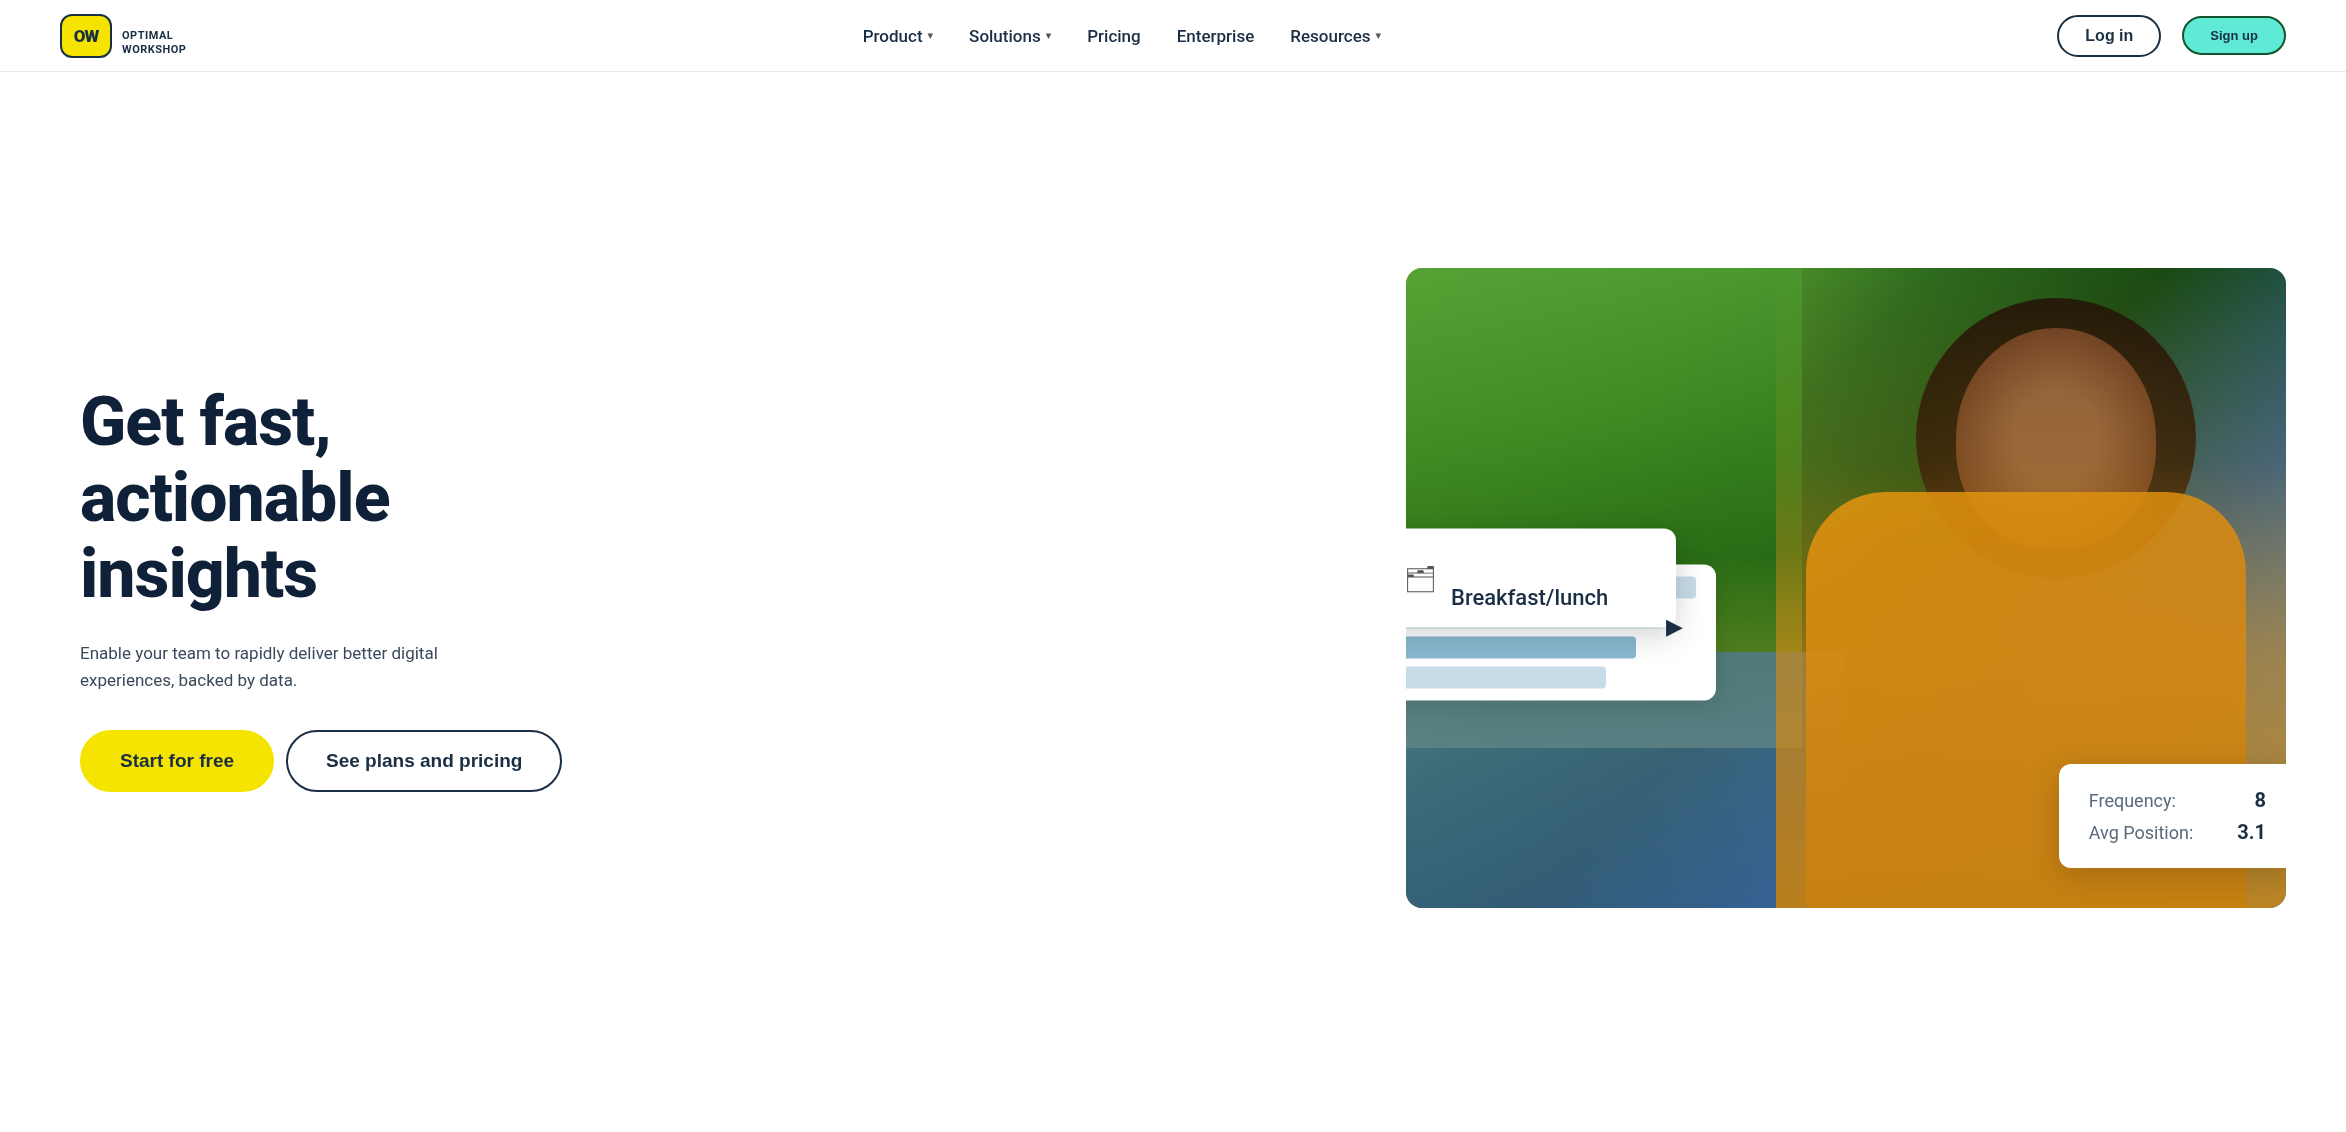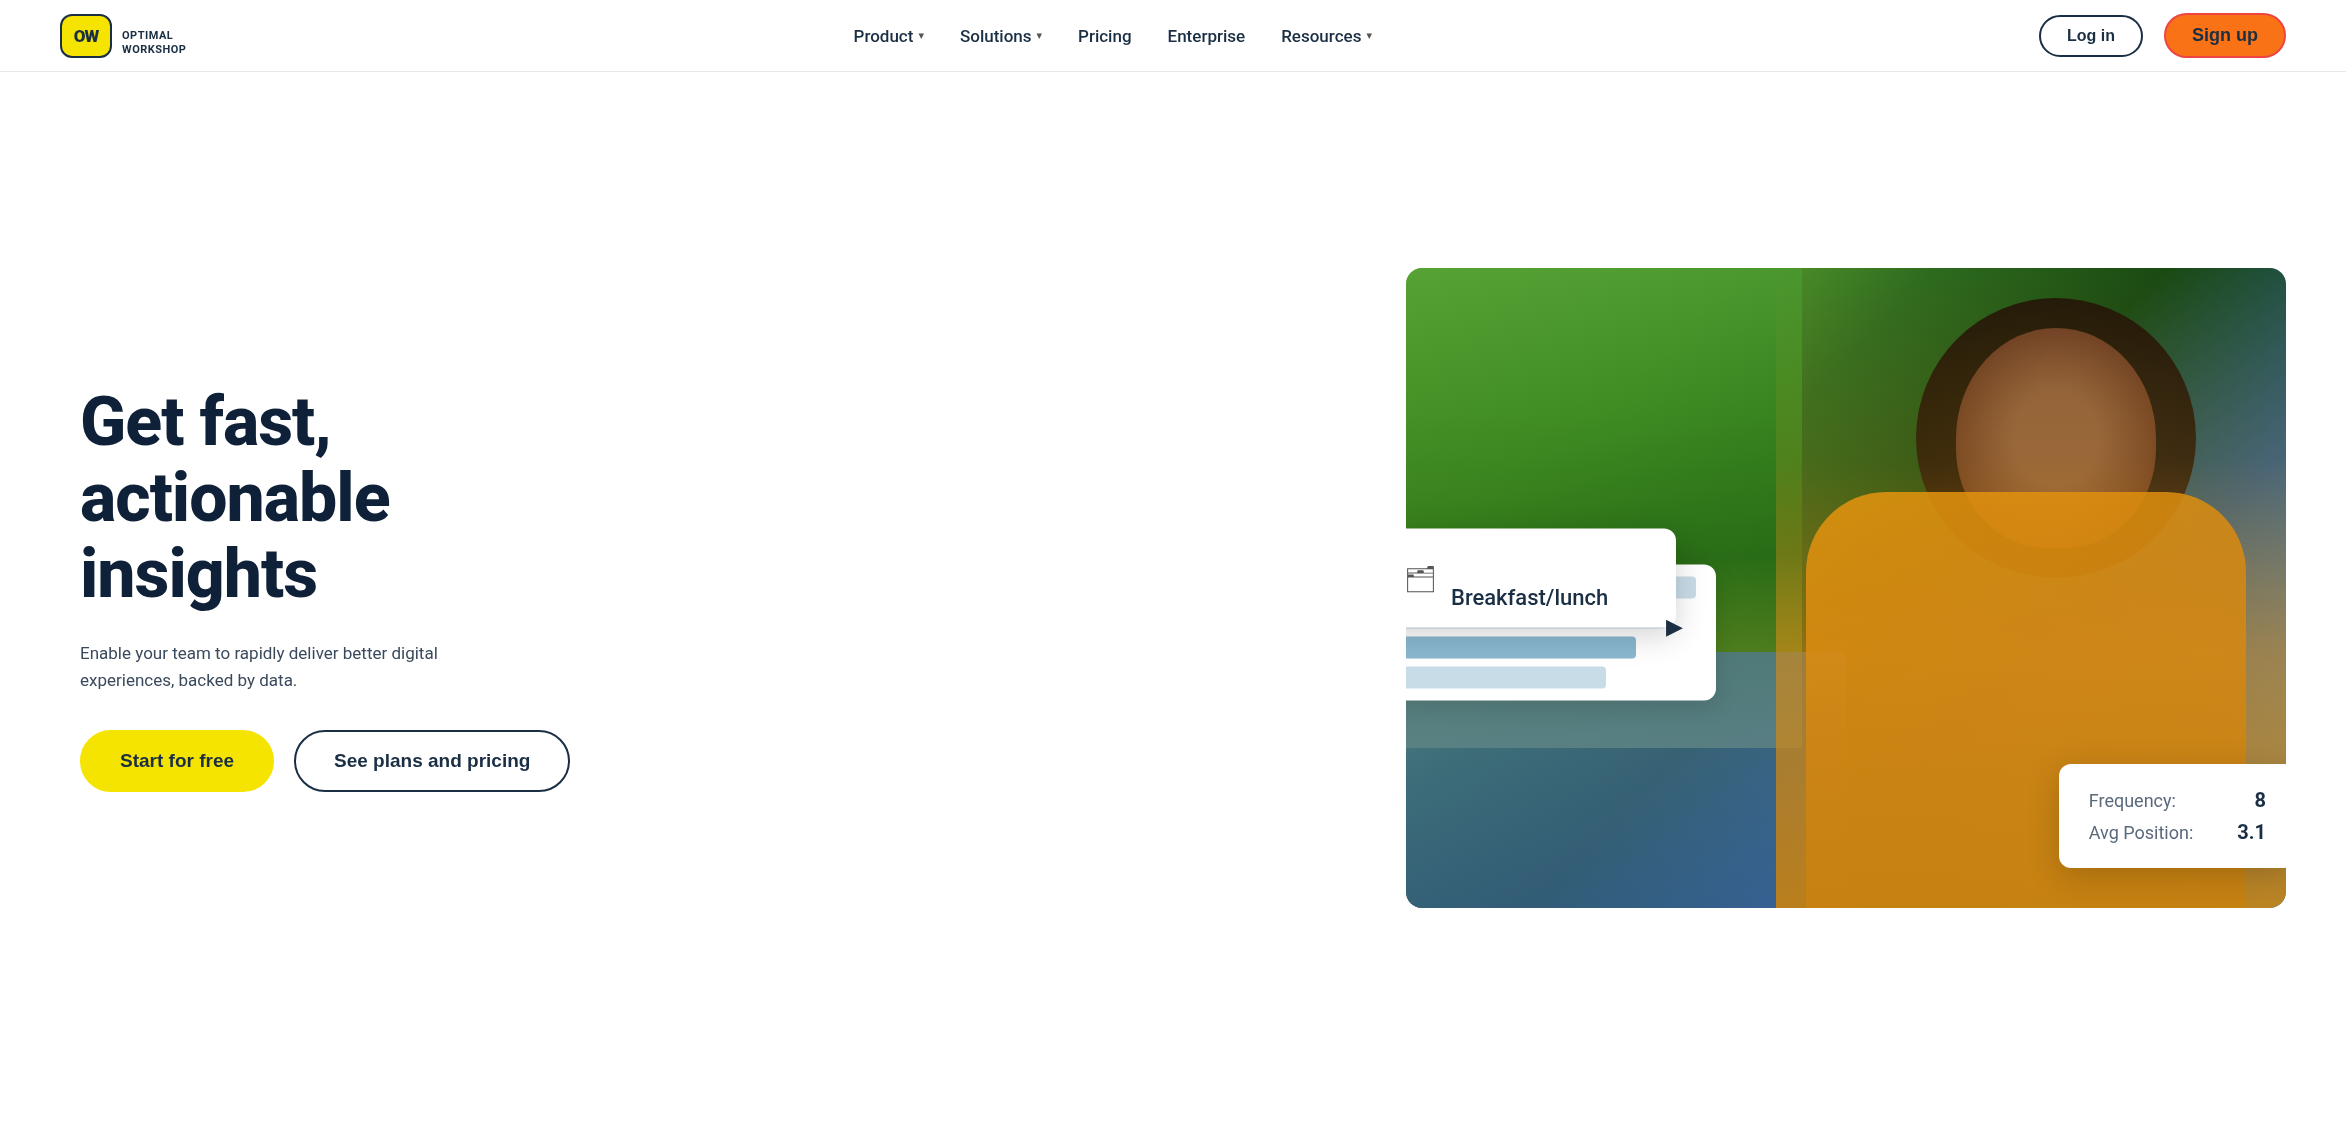--- a/index.html
+++ b/index.html
@@ -87,24 +87,24 @@
       border-radius: 50px;
       background: transparent;
       font-size: 16px;
       font-weight: 600;
       color: #1a2e44;
       cursor: pointer;
     }
 
     .btn-signup {
       padding: 10px 26px;
-      border: 2px solid #ef4444;
+      border: 2px solid #14532d;
       border-radius: 50px;
-      background: #f97316;
-      font-size: 18px;
+      background: #5eead4;
+      font-size: 13px;
       font-weight: 700;
       color: #1a2e44;
       cursor: pointer;
     }
 
     
     .hero {
       display: flex;
       align-items: center;
       min-height: calc(100vh - 72px);
@@ -131,21 +131,21 @@
     .hero-subtitle {
       font-size: 17px;
       color: #3a4a5c;
       line-height: 1.6;
       max-width: 440px;
     }
 
     .hero-buttons {
       display: flex;
       align-items: center;
-      gap: 20px;
+      gap: 12px;
       margin-top: 8px;
     }
 
     .btn-start {
       padding: 18px 38px;
       background: #f5e400;
       border: 2px solid #f5e400;
       border-radius: 50px;
       font-size: 19px;
       font-weight: 700;

